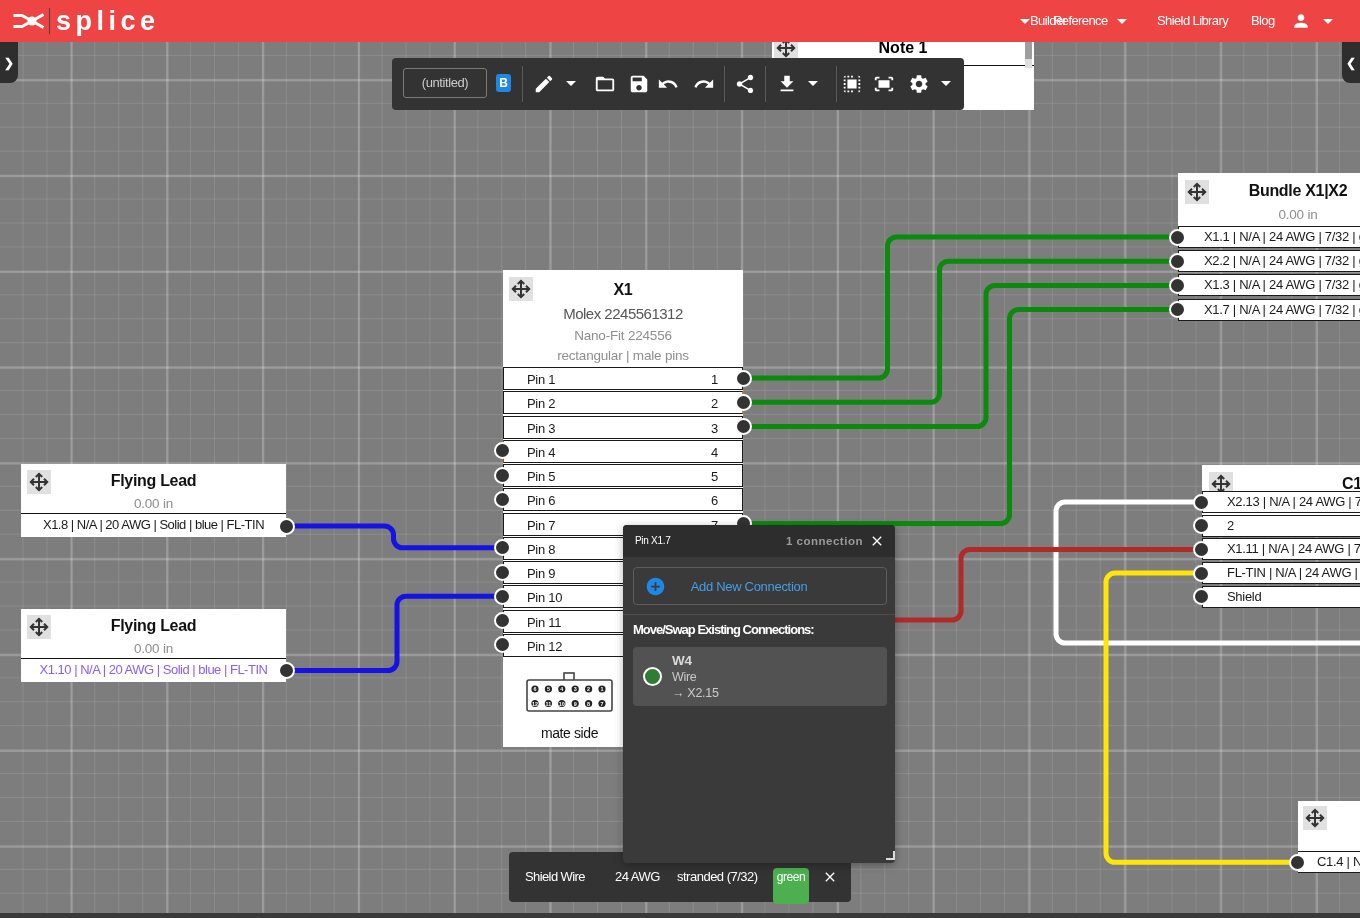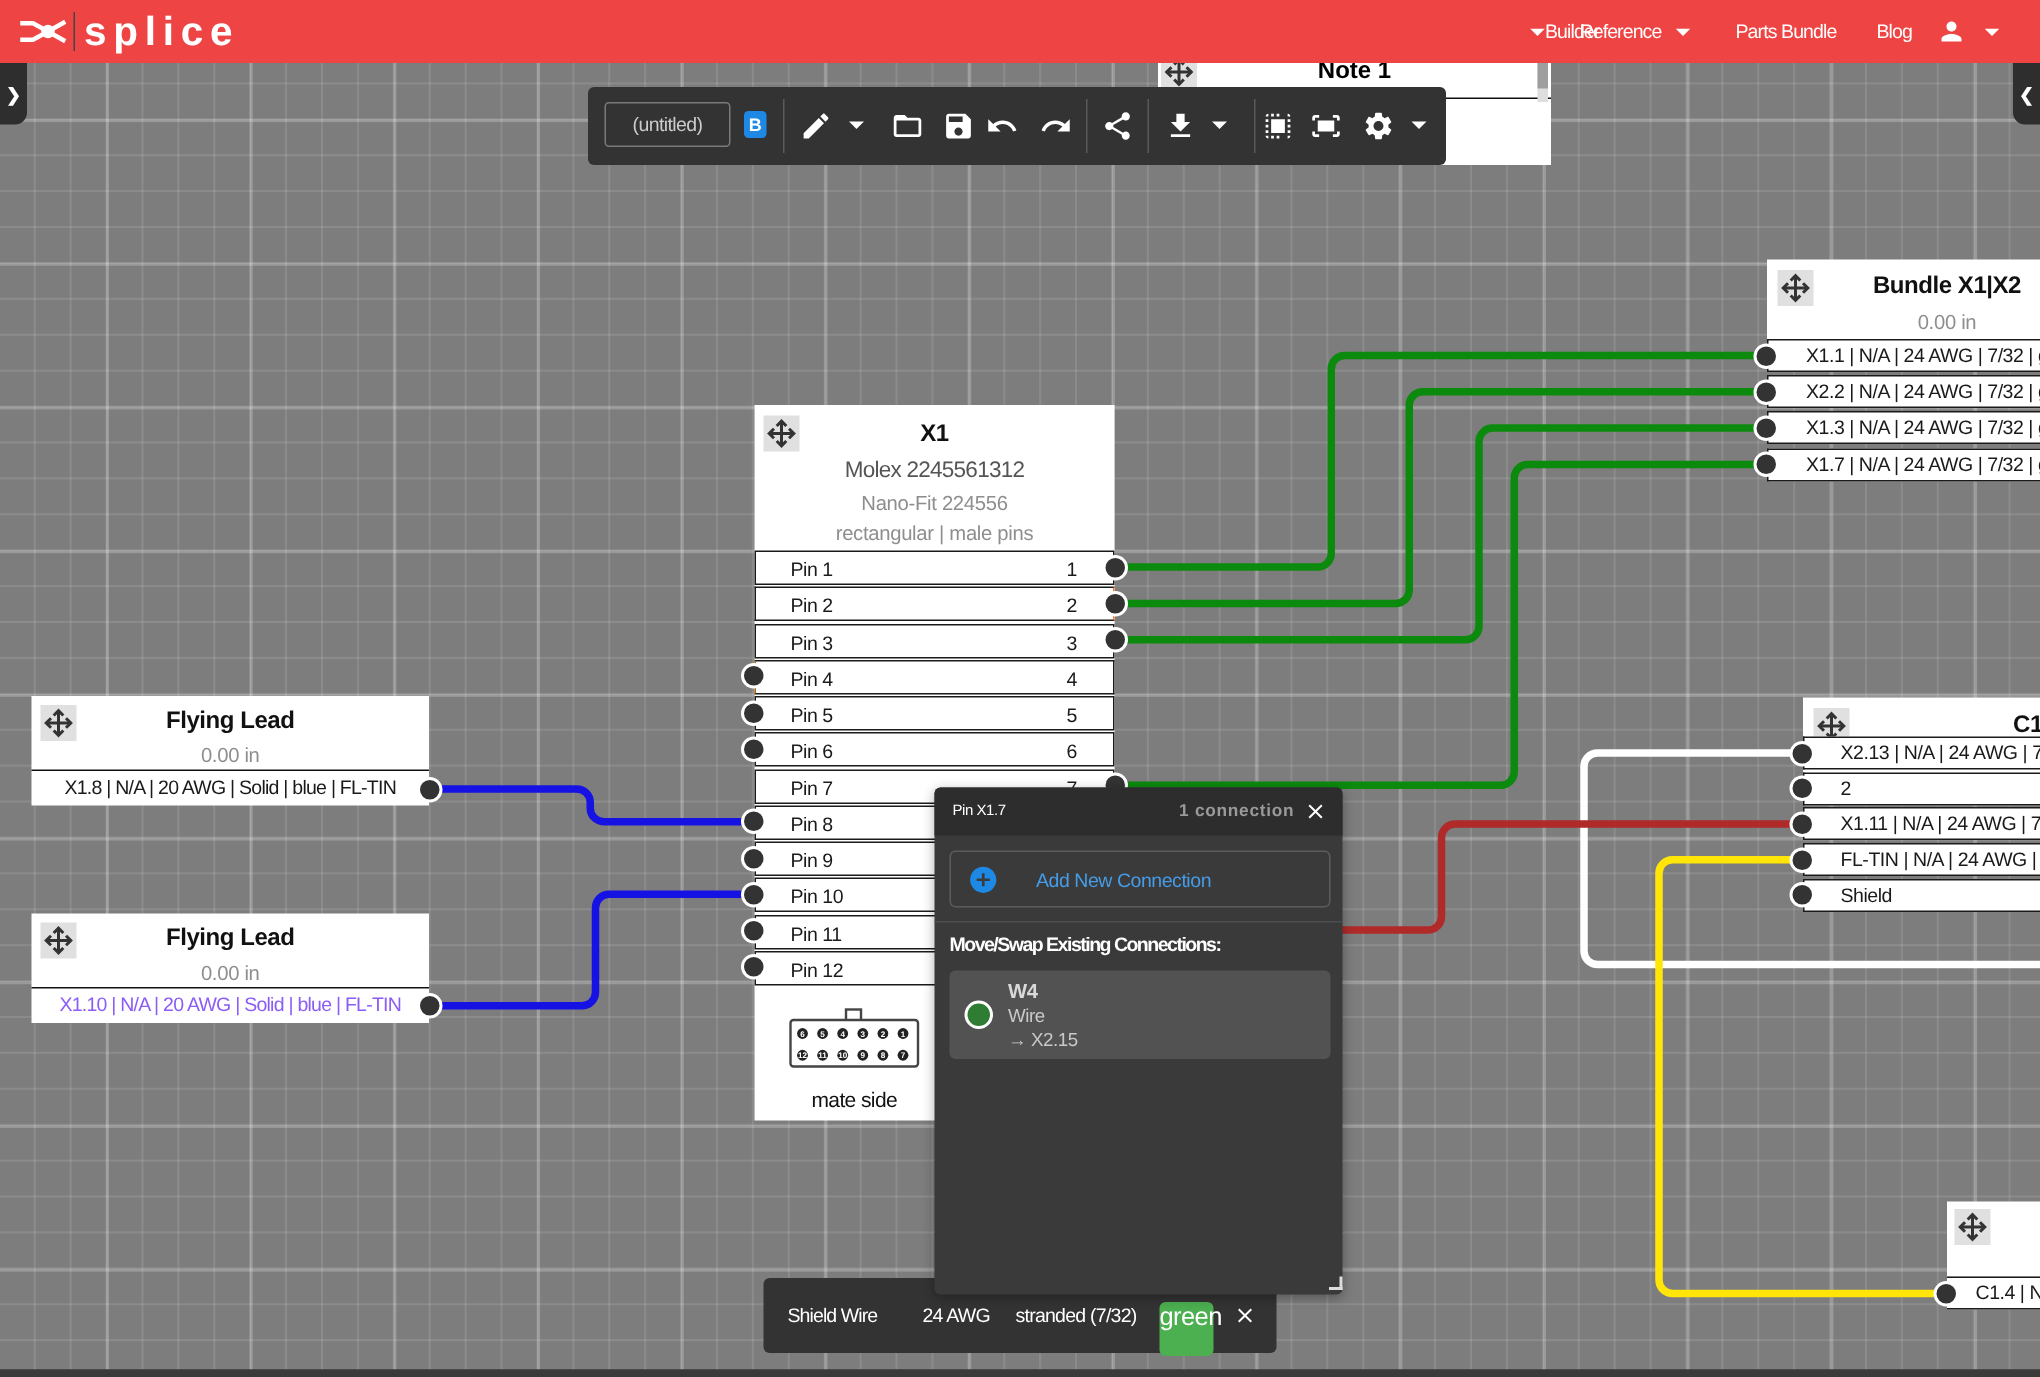--- a/index.html
+++ b/index.html
@@ -40,21 +40,21 @@
   <div class="abs" style="left:49px;top:8px;width:1px;height:26px;background:#454545"></div>
   <div class="navitem" style="left:56px;font-size:27px;font-weight:bold;letter-spacing:4.5px">splice</div>
   <div class="navitem" style="left:1030px">Builder</div>
   <svg class="abs" style="left:1020px;top:19px" width="10" height="5" viewBox="0 0 10 5">
       <path d="M0,0l5,5 5,-5z" fill="#fff"></path>
     </svg>
   <div class="navitem" style="left:1053px">Reference</div>
   <svg class="abs" style="left:1117px;top:19px" width="10" height="5" viewBox="0 0 10 5">
       <path d="M0,0l5,5 5,-5z" fill="#fff"></path>
     </svg>
-  <div class="navitem" style="left:1157px">Parts Bundle</div>
+  <div class="navitem" style="left:1157px">Shield Library</div>
   <div class="navitem" style="left:1251px">Blog</div>
   <svg class="abs" style="left:1291px;top:11px" width="20" height="20" viewBox="0 0 24 24">
       <path fill="#fff" d="M12 12c2.21 0 4-1.79 4-4s-1.79-4-4-4-4 1.79-4 4 1.79 4 4 4zm0 2c-2.67 0-8 1.34-8 4v2h16v-2c0-2.66-5.33-4-8-4z"></path>
     </svg>
   <svg class="abs" style="left:1323px;top:19px" width="10" height="5" viewBox="0 0 10 5">
       <path d="M0,0l5,5 5,-5z" fill="#fff"></path>
     </svg>
 </div>
 
 <div class="tab" style="left:0;border-radius:0 0 8px 0">❯</div>
@@ -349,21 +349,21 @@
     </svg>
   <svg class="abs" style="left:548px;top:22px" width="12" height="8" viewBox="0 0 12 8">
       <path d="M1,1l5,5 5,-5z" fill="#fff"></path>
     </svg>
 </div>
 
 <div class="abs" style="left:509px;top:852px;width:342px;height:50px;background:#333;border-radius:4px;z-index:22;color:#fff">
   <div class="abs" style="left:16px;top:0;height:50px;line-height:50px;font-size:13px;letter-spacing:-.6px">Shield Wire</div>
   <div class="abs" style="left:106px;top:0;height:50px;line-height:50px;font-size:13px;letter-spacing:-.5px">24 AWG</div>
   <div class="abs" style="left:168px;top:0;height:50px;line-height:50px;font-size:13px;letter-spacing:-.5px">stranded (7/32)</div>
-  <div class="abs" style="left:264px;top:15.5px;width:36px;height:36px;background:#4caf50;border-radius:4px;font-size:17px;letter-spacing:-.4px;text-align:center;line-height:19px">green</div>
+  <div class="abs" style="left:264px;top:15.5px;width:36px;height:36px;background:#4caf50;border-radius:4px;font-size:12px;letter-spacing:-.4px;text-align:center;line-height:19px">green</div>
   <svg class="abs" style="left:313px;top:17px" width="16" height="16" viewBox="0 0 24 24">
       <path fill="#fff" d="M19 6.41L17.59 5 12 10.59 6.41 5 5 6.41 10.59 12 5 17.59 6.41 19 12 13.41 17.59 19 19 17.59 13.41 12z"></path>
     </svg>
 </div>
 
 <div class="abs" style="left:623px;top:525px;width:272px;height:338px;background:#3a3a3a;border-radius:4px;z-index:25;box-shadow:0 2px 8px rgba(0,0,0,.3)">
   <div class="abs" style="left:0;top:0;width:272px;height:32px;background:#2d2d2d;border-radius:4px 4px 0 0">
     <div class="abs" style="left:12px;top:0;height:32px;line-height:32px;font-size:10px;letter-spacing:-.3px;color:#fff">Pin X1.7</div>
     <div class="abs" style="left:163px;top:0;height:32px;line-height:32px;font-size:11.5px;color:#9a9a9a;letter-spacing:.5px;font-weight:bold">1 connection</div>
     <svg class="abs" style="left:246px;top:8px" width="16" height="16" viewBox="0 0 24 24">

